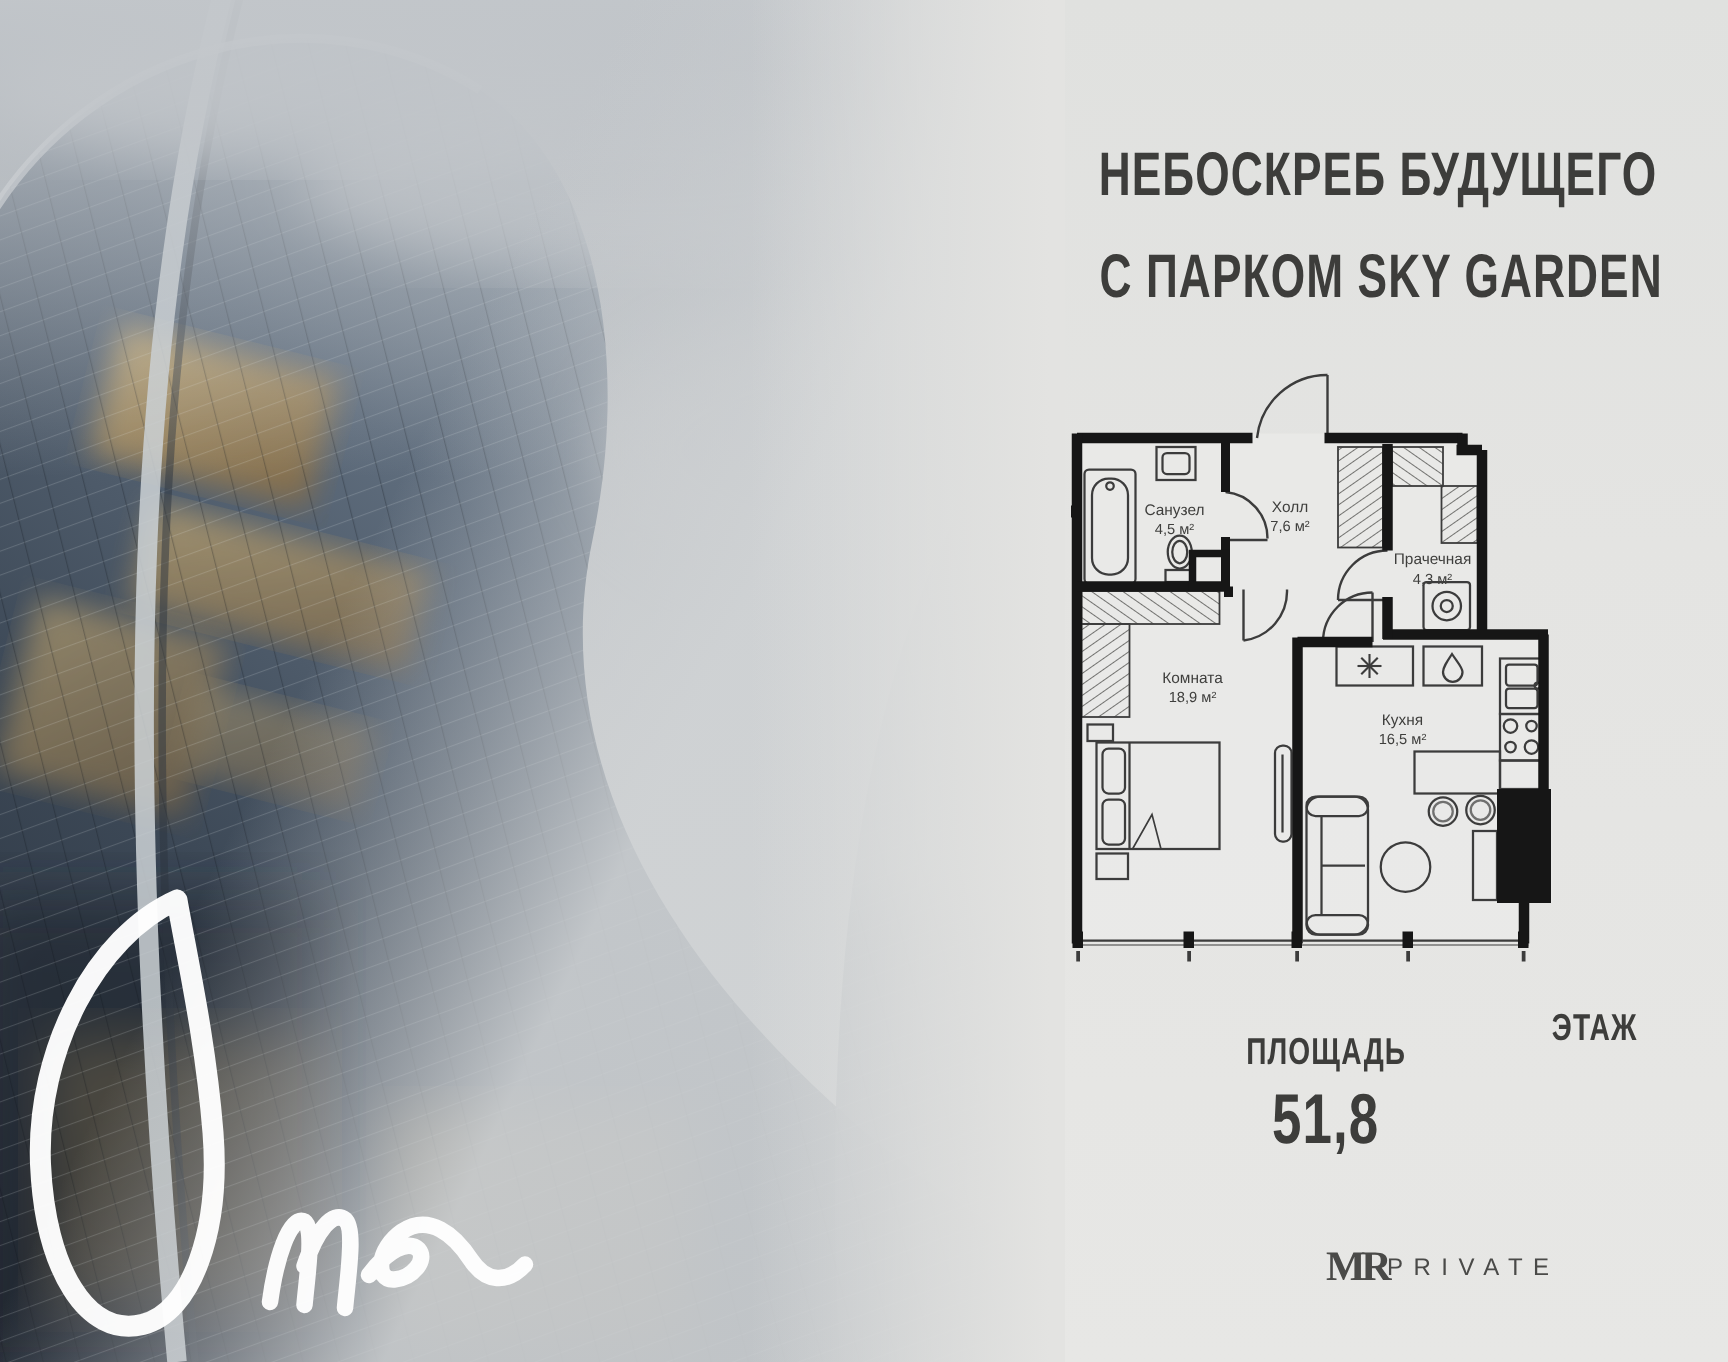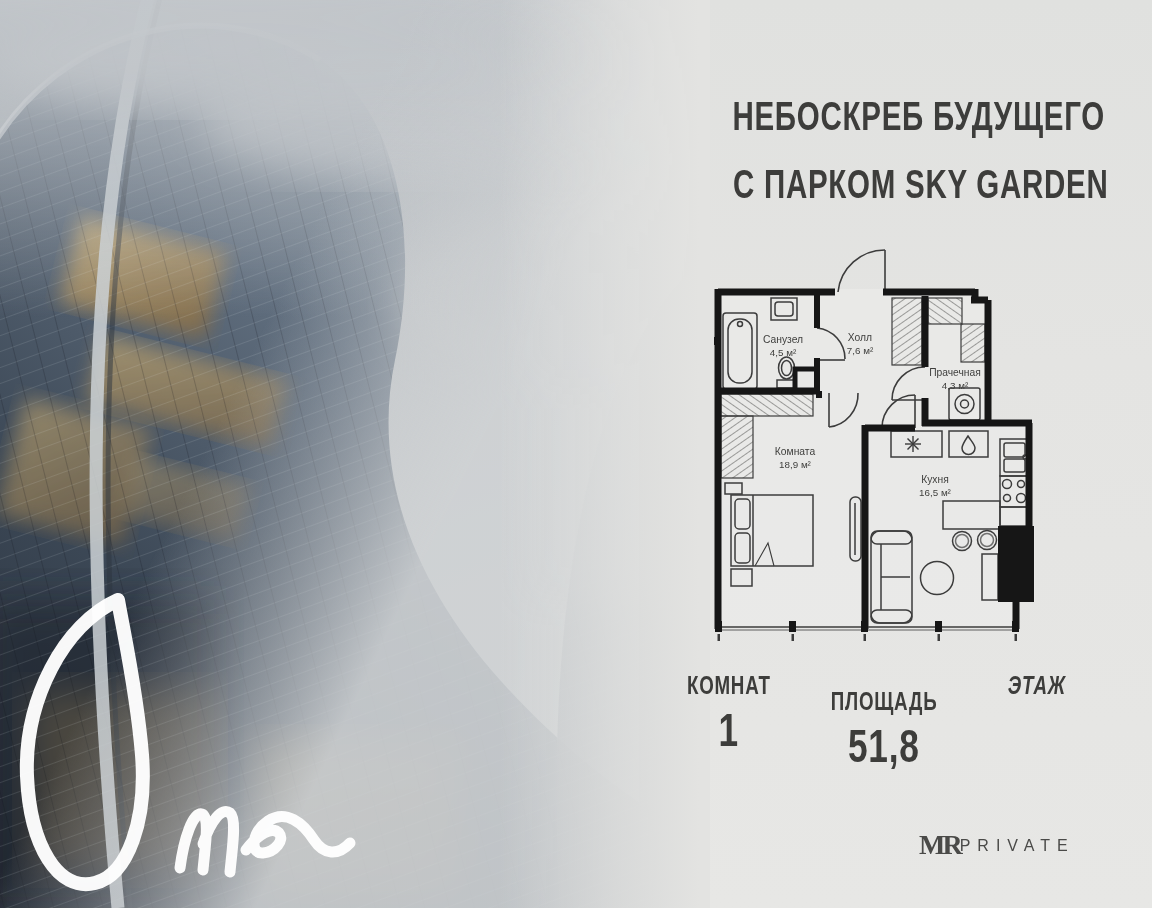--- a/index.html
+++ b/index.html
@@ -18,21 +18,21 @@
   .hline{left:660px;width:436px;text-align:center;color:#3d3d3b;
     font-size:41px;font-weight:700;line-height:1;}
   .cond{display:inline-block;transform:scaleX(.72);transform-origin:50% 50%;white-space:nowrap;letter-spacing:1px;}
   .cond2{display:inline-block;transform:scaleX(.75);transform-origin:50% 50%;white-space:nowrap;letter-spacing:1px;}
   
   .stat{top:672px;width:150px;text-align:center;color:#3d3d3b;}
   .stat .lbl{font-size:25px;font-weight:700;line-height:26px;}
   .stat .val{font-size:47px;font-weight:700;line-height:48px;margin-top:8px;}
   
   #logo{left:884px;top:829px;color:#4a4a48;white-space:nowrap;}
-  #logo .mr{font-family:"Liberation Serif",serif;font-weight:700;font-size:28px;letter-spacing:-3px;margin-left:35px;}
+  #logo .mr{font-family:"Liberation Serif",serif;font-weight:700;font-size:28px;letter-spacing:-3px;}
   #logo .pv{font-family:"Liberation Sans",sans-serif;font-size:16px;font-weight:500;letter-spacing:7px;vertical-align:3px;}
   
   .room-name{font-family:"Liberation Sans",sans-serif;font-size:10.3px;fill:#3f3f3d;}
   .room-area{font-family:"Liberation Sans",sans-serif;font-size:9.8px;fill:#3f3f3d;}
   .hidden-word{opacity:0;font-size:8px;}
 </style>
 </head>
 <body>
 
 <div id="canvas">
@@ -310,29 +310,25 @@
       <text x="165" y="114" class="room-area">7,6 м²</text>
       <text x="260" y="136" class="room-name">Прачечная</text>
       <text x="260" y="149" class="room-area">4,3 м²</text>
       <text x="100" y="215" class="room-name">Комната</text>
       <text x="100" y="228" class="room-area">18,9 м²</text>
       <text x="240" y="243" class="room-name">Кухня</text>
       <text x="240" y="256" class="room-area">16,5 м²</text>
     </g>
   </svg>
 
-  <div class="abs stat" style="left:654px;">
-    <div class="lbl"><span class="cond2">КОМНАТ</span></div>
-    <div class="val"><span class="cond2">1</span></div>
-  </div>
   <div class="abs stat" style="left:809px;margin-top:16px;">
     <div class="lbl"><span class="cond2">ПЛОЩАДЬ</span></div>
     <div class="val"><span class="cond2">51,8</span></div>
   </div>
-  <div class="abs stat" style="left:962px;font-style:italic;">
+  <div class="abs stat" style="left:988px;">
     <div class="lbl"><span class="cond2">ЭТАЖ</span></div>
   </div>
 
   <div id="logo" class="abs">
     <span class="mr">MR</span><span class="pv">PRIVATE</span>
   </div>
 
 </div>
 
 </body></html>

